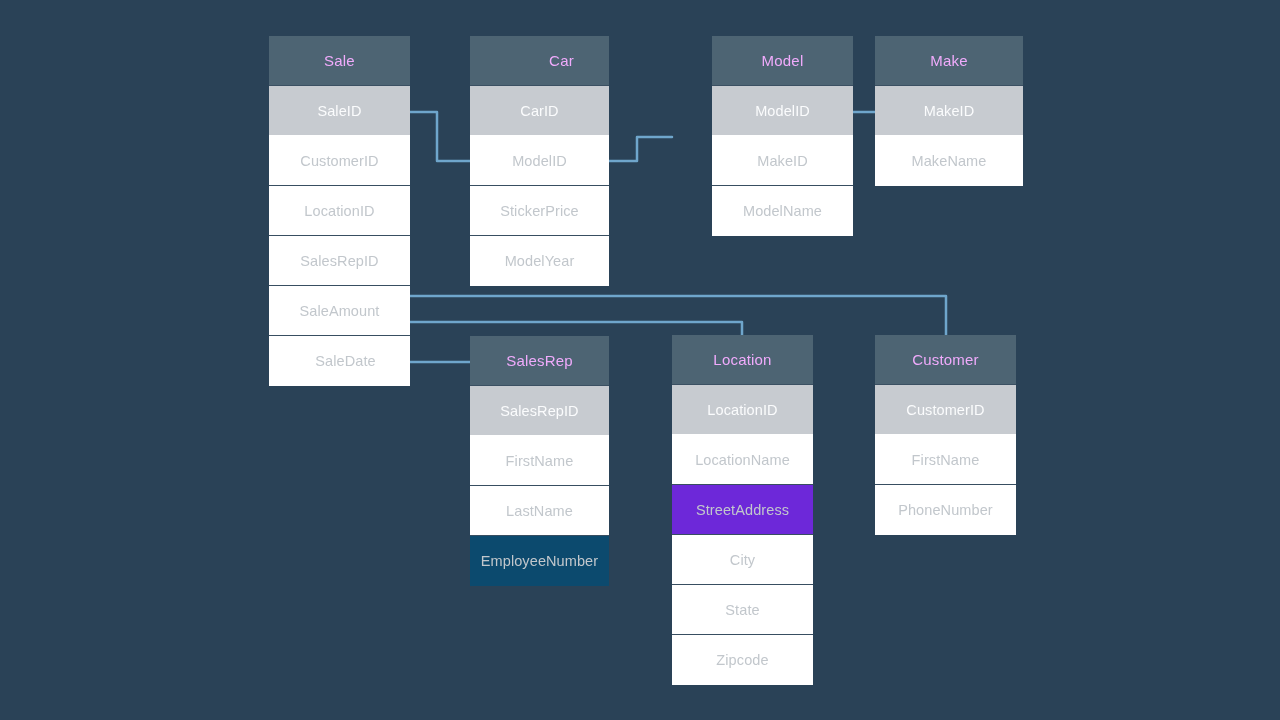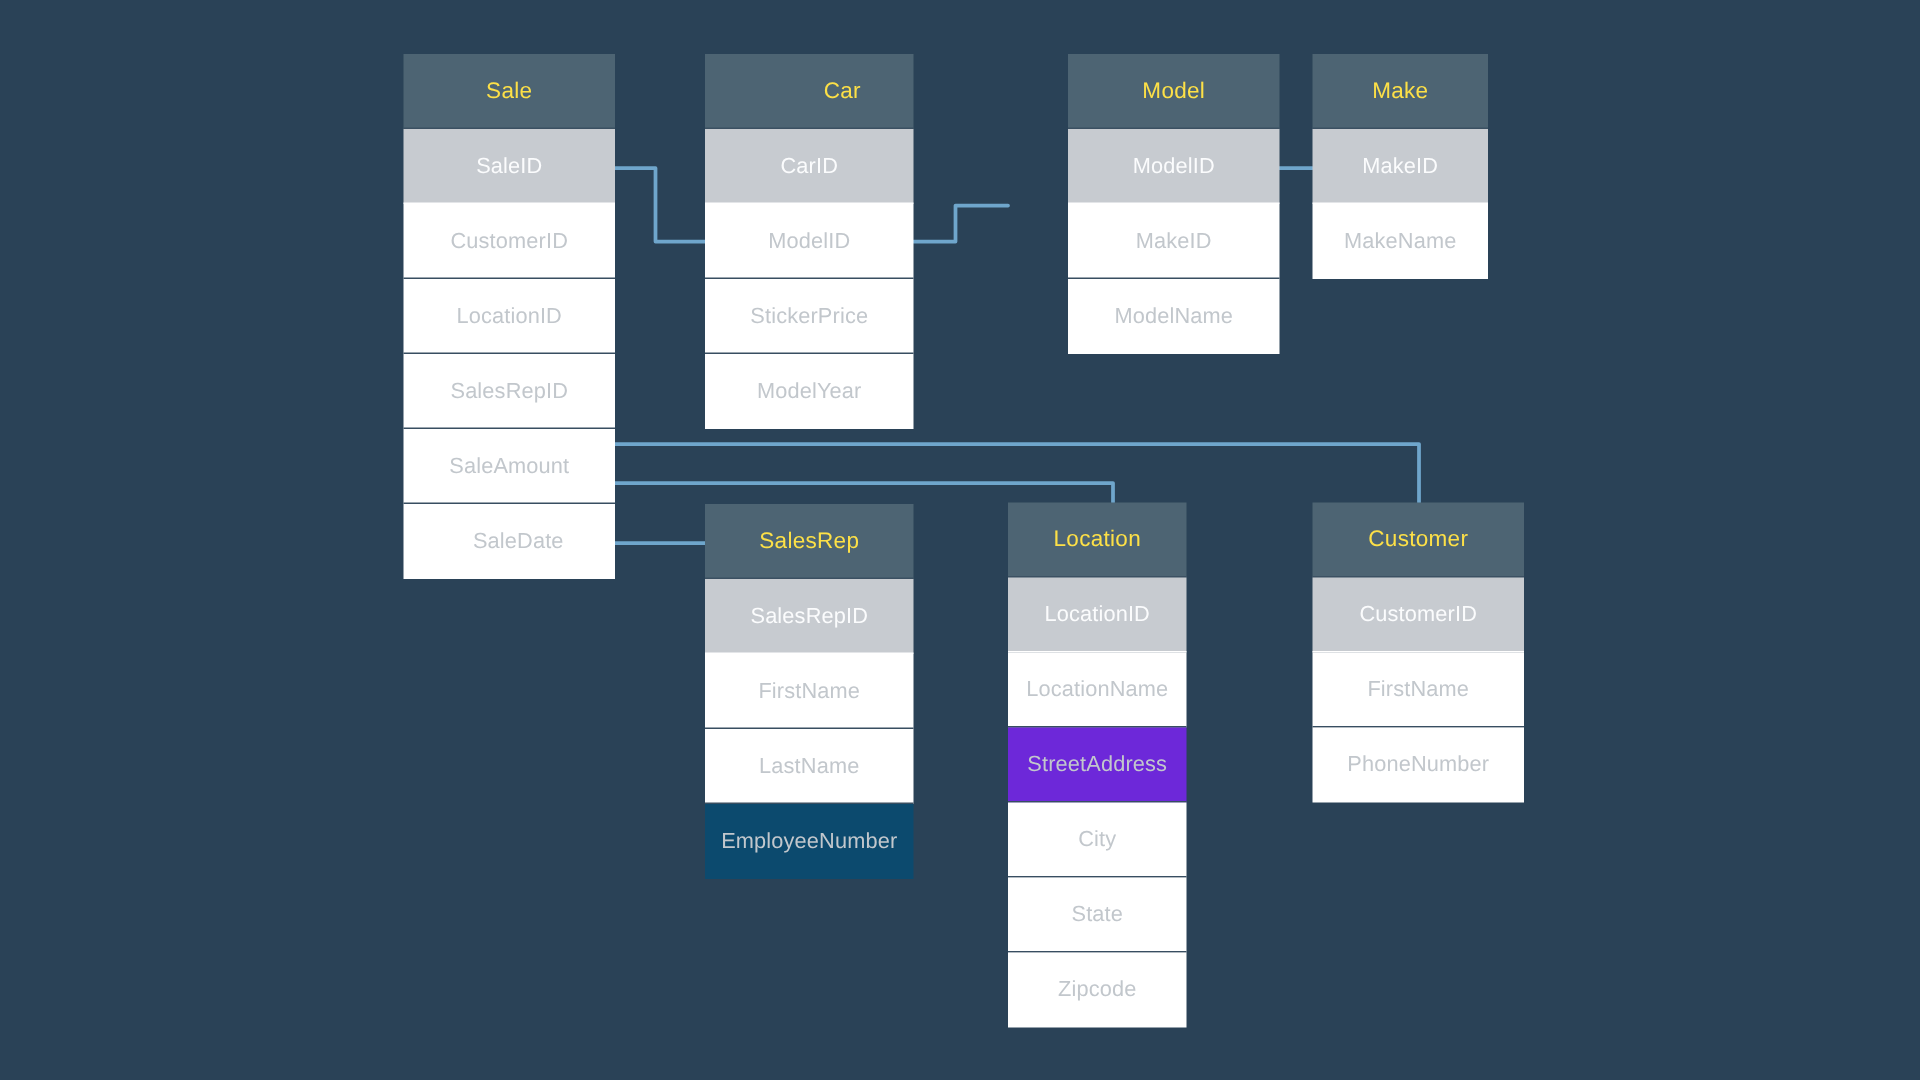--- a/index.html
+++ b/index.html
@@ -30,21 +30,21 @@
     pointer-events: none;
     z-index: 1;
   }
   .entity {
     position: absolute;
     z-index: 2;
   }
   .entity-header {
     height: 50px;
     background: #4d6473;
-    color: #fde047;
+    color: #f0abfc;
     font-size: 15px;
     display: flex;
     align-items: center;
     justify-content: center;
     letter-spacing: 0.2px;
     box-sizing: border-box;
     border-bottom: 1px solid #3b5062;
   }
   .field {
     height: 50px;
@@ -97,33 +97,33 @@
         <div class="field" style="background: rgb(255, 255, 255); color: rgb(194, 199, 204);">ModelID</div>
         <div class="field" style="background: rgb(255, 255, 255); color: rgb(194, 199, 204);">StickerPrice</div>
         <div class="field last" style="background: rgb(255, 255, 255); color: rgb(194, 199, 204);">ModelYear</div>
       </div>
       <div class="entity" style="left: 712px; top: 36px; width: 141px;">
         <div class="entity-header" style="background: rgb(77, 100, 115);">Model</div>
         <div class="field pk" style="background: rgb(199, 203, 208);">ModelID</div>
         <div class="field" style="background: rgb(255, 255, 255); color: rgb(194, 199, 204);">MakeID</div>
         <div class="field last" style="background: rgb(255, 255, 255); color: rgb(194, 199, 204);">ModelName</div>
       </div>
-      <div class="entity" style="left: 875px; top: 36px; width: 117px;">
+      <div class="entity" style="left: 875px; top: 36px; width: 148px;">
         <div class="entity-header" style="background: rgb(77, 100, 115);">Make</div>
         <div class="field pk" style="background: rgb(199, 203, 208);">MakeID</div>
         <div class="field last" style="background: rgb(255, 255, 255); color: rgb(194, 199, 204);">MakeName</div>
       </div>
       <div class="entity" style="left: 470px; top: 336px; width: 139px;">
         <div class="entity-header" style="background: rgb(77, 100, 115);">SalesRep</div>
         <div class="field pk" style="background: rgb(199, 203, 208);">SalesRepID</div>
         <div class="field" style="background: rgb(255, 255, 255); color: rgb(194, 199, 204);">FirstName</div>
         <div class="field" style="background: rgb(255, 255, 255); color: rgb(194, 199, 204);">LastName</div>
         <div class="field last" style="background: #0c4a6e; color: rgb(194, 199, 204);">EmployeeNumber</div>
       </div>
-      <div class="entity" style="left: 672px; top: 335px; width: 119px;">
+      <div class="entity" style="left: 672px; top: 335px; width: 141px;">
         <div class="entity-header" style="background: rgb(77, 100, 115);">Location</div>
         <div class="field pk" style="background: rgb(199, 203, 208);">LocationID</div>
         <div class="field" style="background: rgb(255, 255, 255); color: rgb(194, 199, 204);">LocationName</div>
         <div class="field" style="background: #6d28d9; color: rgb(194, 199, 204);">StreetAddress</div>
         <div class="field" style="background: rgb(255, 255, 255); color: rgb(194, 199, 204);">City</div>
         <div class="field" style="background: rgb(255, 255, 255); color: rgb(194, 199, 204);">State</div>
         <div class="field last" style="background: rgb(255, 255, 255); color: rgb(194, 199, 204);">Zipcode</div>
       </div>
       <div class="entity" style="left: 875px; top: 335px; width: 141px;">
         <div class="entity-header" style="background: rgb(77, 100, 115);">Customer</div>

